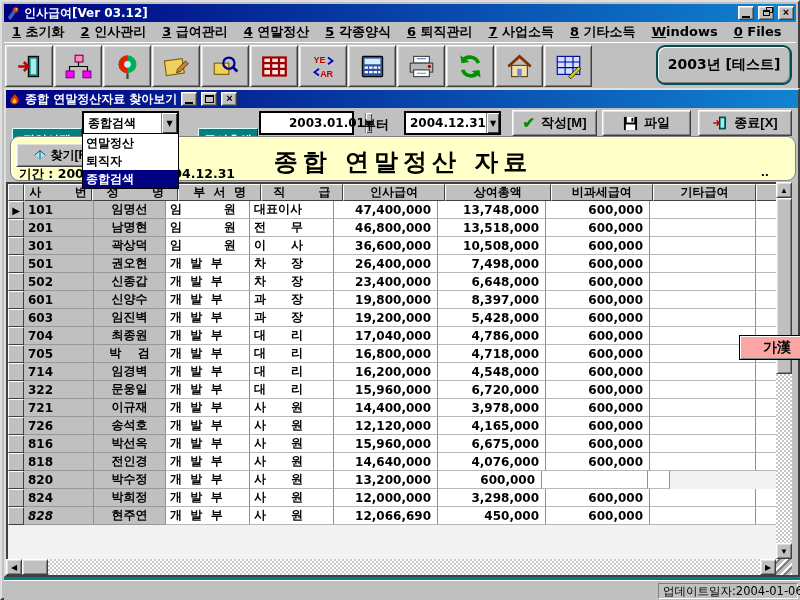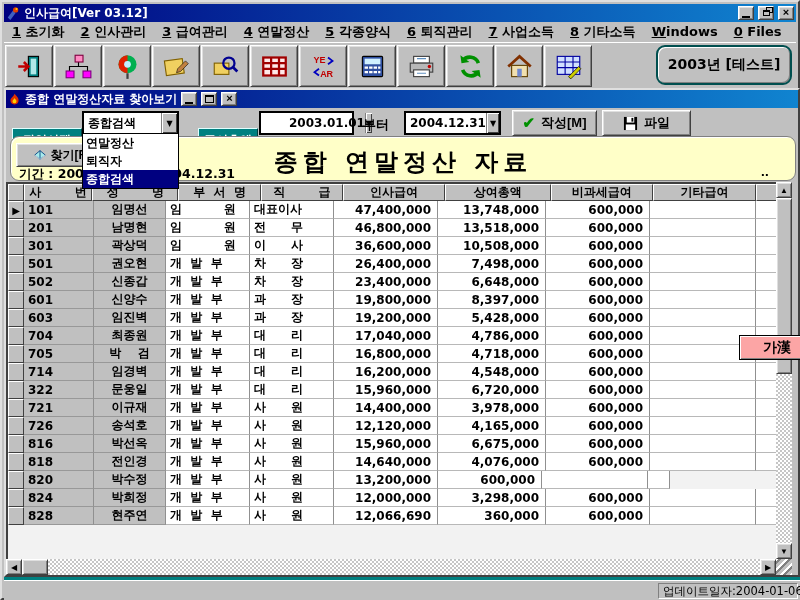--- a/index.html
+++ b/index.html
@@ -299,20 +299,30 @@
       <span style="display:flex;">
         <svg width="15" height="15" viewBox="0 0 16 16">
             <rect x="1" y="1" width="14" height="14" fill="#000"></rect>
             <rect x="4" y="1" width="8" height="6" fill="#fff"></rect>
             <rect x="9" y="2" width="2" height="4" fill="#000"></rect>
             <rect x="3" y="9" width="10" height="6" fill="#fff"></rect>
           </svg>
       </span>
       <span>파일</span>
     </button>
+    <button class="pushbtn" style="left:692px;top:20px;width:94px;height:26px;">
+      <span style="display:flex;">
+        <svg width="16" height="16" viewBox="0 0 24 24">
+            <rect x="11" y="3" width="9" height="18" fill="#008080" stroke="#000"></rect>
+            <rect x="13" y="5" width="5" height="14" fill="#b0e8e8"></rect>
+            <path d="M2 12h8M7 8l4 4-4 4" stroke="#c00000" stroke-width="2" fill="none"></path>
+          </svg>
+      </span>
+      <span>종료[X]</span>
+    </button>
 
     <div class="band">
       <button class="pushbtn find-btn">
         <span style="display:flex;">
           <svg width="14" height="14" viewBox="0 0 16 16">
               <path d="M2 8l6-5 6 5-6 5z" fill="#a8ecec" stroke="#004080"></path>
               <path d="M8 3v10" stroke="#004080"></path>
               <path d="M2 8l6 5 6-5" fill="none" stroke="#fff" stroke-width=".8"></path>
             </svg>
         </span>
@@ -541,26 +551,26 @@
             <div class="cell l" style="width: 84px;">개  발  부</div>
             <div class="cell l" style="width: 84px;">사      원</div>
             <div class="cell r" style="width: 104px;">12,000,000</div>
             <div class="cell r" style="width: 108px;">3,298,000</div>
             <div class="cell r" style="width: 104px;">600,000</div>
             <div class="cell l" style="width: 106px;"></div>
             <div class="cell l" style="width: 22px;"></div>
           </div>
           <div class="grow">
             <div class="cell ind" style="width: 16px;"></div>
-            <div class="cell l gray" style="width: 70px;">828</div>
+            <div class="cell l gray" style="width: 70px; font-style: italic;">828</div>
             <div class="cell c gray" style="width: 72px;">현주연</div>
             <div class="cell l" style="width: 84px;">개  발  부</div>
             <div class="cell l" style="width: 84px;">사      원</div>
             <div class="cell r" style="width: 104px;">12,066,690</div>
-            <div class="cell r" style="width: 108px;">360,000</div>
+            <div class="cell r" style="width: 108px;">450,000</div>
             <div class="cell r" style="width: 104px;">600,000</div>
             <div class="cell l" style="width: 106px;"></div>
             <div class="cell l" style="width: 22px;"></div>
           </div>
         </div>
     </div>
 
     <div class="sb" style="left:770px;top:92px;width:16px;height:377px;">
       <button class="sbtn" style="left:0;top:0;">
           <span>▲</span>

